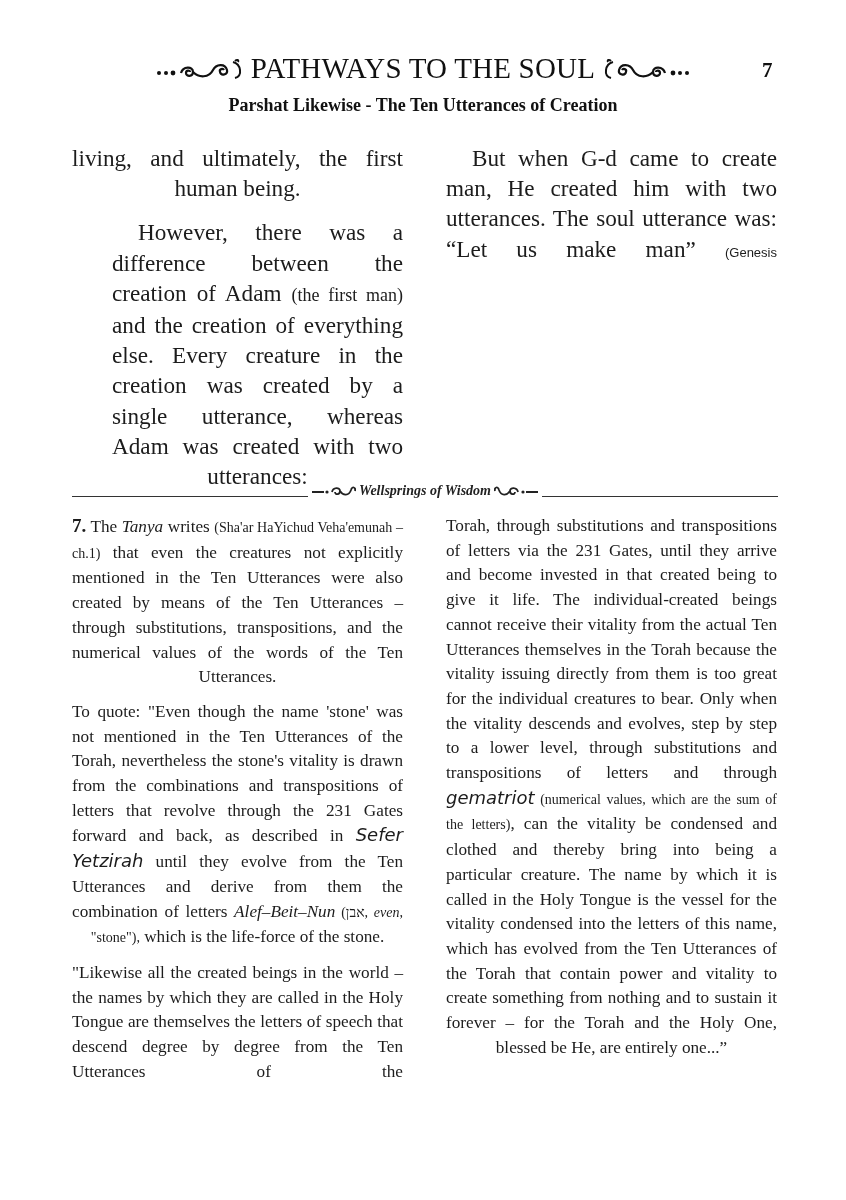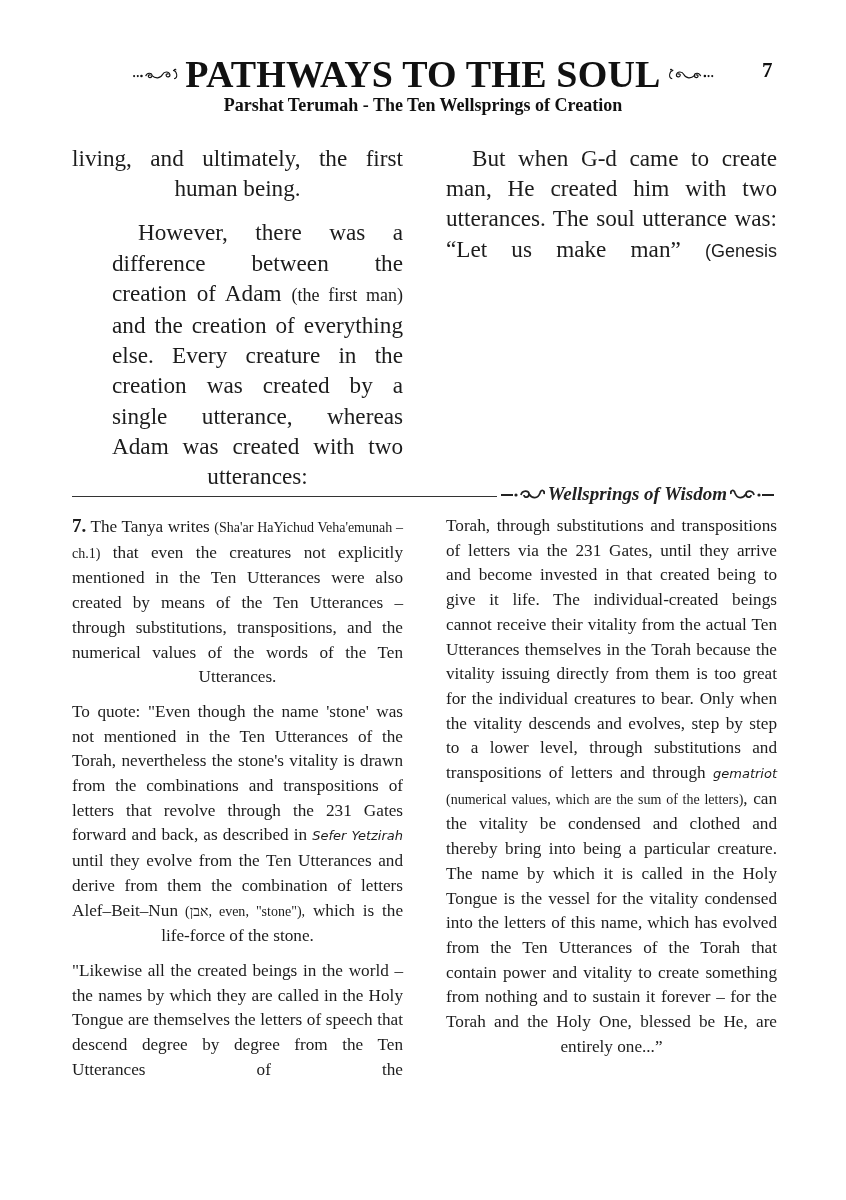--- a/index.html
+++ b/index.html
@@ -1,48 +1,48 @@
 <!DOCTYPE html>
 <html><head>
   <meta charset="utf-8">
   <style>
     html, body { margin: 0; padding: 0; background: #ffffff; }
     body { width: 846px; height: 1200px; position: relative; overflow: hidden; color: #1a1a1a; font-family: "Liberation Serif", serif; }
 
     .header { position: absolute; top: 50px; left: 0; width: 846px; height: 40px; }
-    .header-title { position: absolute; left: 132px; top: 2px; width: 582px; text-align: center; font-family: "Liberation Serif", serif; font-weight: bold; font-size: 38px; letter-spacing: 0.2px; color: #111; white-space: nowrap; display: flex; align-items: center; justify-content: center; gap: 6px; }
+    .header-title { position: absolute; left: 132px; top: 2px; width: 582px; text-align: center; font-family: "Liberation Serif", serif; font-weight: normal; font-size: 29px; letter-spacing: 0.2px; color: #111; white-space: nowrap; display: flex; align-items: center; justify-content: center; gap: 6px; }
     .orn { display: inline-block; height: 22px; vertical-align: middle; }
     .page-number { position: absolute; left: 762px; top: 8px; font-weight: bold; font-size: 21px; color: #111; }
     .subtitle { position: absolute; top: 95px; left: 0; width: 846px; text-align: center; font-weight: bold; font-size: 18px; color: #111; }
 
     .col { position: absolute; text-align: justify; }
     .main-text { font-size: 23.2px; line-height: 30.2px; color: #1c1c1c; }
     .main-text p { margin: 0; text-indent: 26px; text-align-last: center; }
     .main-text p.cont { text-indent: 0; }
     .main-text p + p { margin-top: 14px; margin-left: 40px; }
     .small-paren { font-size: 18px; }
 
     #col-main-left { left: 72px; top: 143px; width: 331px; }
     #col-main-right { left: 446px; top: 143px; width: 331px; }
     #col-main-right p:last-child { text-align-last: justify; }
 
     .divider { position: absolute; top: 483px; left: 72px; width: 706px; height: 26px; }
     .divider-line { position: absolute; top: 13px; height: 1px; background: #333; }
-    .divider-label { position: absolute; left: 0; width: 706px; top: 0; text-align: center; font-family: "Liberation Serif", serif; font-style: italic; font-weight: bold; font-size: 19px; color: #222; display: flex; align-items: center; justify-content: flex-end; gap: 3px; }
+    .divider-label { position: absolute; left: 0; width: 706px; top: 0; text-align: center; font-family: "Liberation Serif", serif; font-style: italic; font-weight: bold; font-size: 14px; color: #222; display: flex; align-items: center; justify-content: center; gap: 3px; }
     .divider-label span.bg { background: #fff; padding: 0 4px; display: inline-flex; align-items: center; gap: 3px; }
 
     .foot-text { font-size: 17.2px; line-height: 24.7px; color: #1c1c1c; }
     .foot-text p { margin: 0; text-align-last: center; }
     .foot-text p + p { margin-top: 10px; }
     .foot-small { font-size: 14px; }
     #col-foot-left { left: 72px; top: 514px; width: 331px; }
     #col-foot-right { left: 446px; top: 514px; width: 331px; }
     .fn-num { font-weight: bold; font-size: 19px; }
-    .it { }
-    .sans-it { font-family: "DejaVu Sans", sans-serif; font-style: italic; font-size: 13px; }
+    .it { font-style: italic; }
+    .sans-it { font-family: "DejaVu Sans", sans-serif; font-style: italic; font-size: 18px; }
   </style>
 </head>
 <body>
 
 <div class="header">
   <div class="header-title">
     <svg class="orn" width="90" height="22" viewBox="0 0 90 22">
       <circle cx="4" cy="15" r="2" fill="#111"></circle>
       <circle cx="11" cy="15" r="2" fill="#111"></circle>
       <circle cx="18" cy="15" r="2.4" fill="#111"></circle>
@@ -55,29 +55,29 @@
       <circle cx="4" cy="15" r="2" fill="#111"></circle>
       <circle cx="11" cy="15" r="2" fill="#111"></circle>
       <circle cx="18" cy="15" r="2.4" fill="#111"></circle>
       <path d="M26 15 C28 8, 38 8, 38 14 C38 19, 31 19, 31 15 C31 12, 35 12, 35 14" fill="none" stroke="#111" stroke-width="2.2"></path>
       <path d="M38 14 C44 20, 54 20, 58 12 C61 6, 70 5, 72 12 C73 17, 66 18, 65 14 C64 11, 68 10, 69 12" fill="none" stroke="#111" stroke-width="2.2"></path>
       <path d="M78 4 C86 6, 88 18, 80 20 M80 3 C82 1, 84 2, 83 4" fill="none" stroke="#111" stroke-width="2"></path>
     </svg>
   </div>
   <div class="page-number">7</div>
 </div>
-<div class="subtitle">Parshat Terumah - The Ten Wellsprings of Creation</div>
+<div class="subtitle">Parshat Likewise - The Ten Utterances of Creation</div>
 
 <div class="col main-text" id="col-main-left">
   <p class="cont">living, and ultimately, the first human being.</p>
   <p><span>However, there was a difference between the creation of Adam </span><span class="small-paren">(the first man)</span><span> and the creation of everything else. Every creature in the creation was created by a single utterance, whereas Adam was created with two utterances:</span></p>
 </div>
 
 <div class="col main-text" id="col-main-right">
-  <p><span>But when G-d came to create man, He created him with two utterances. The soul utterance was: “Let us make man” </span><span style="font-family:'Liberation Sans',sans-serif;font-size:18px;">(Genesis</span></p>
+  <p><span>But when G-d came to create man, He created him with two utterances. The soul utterance was: “Let us make man” </span><span style="font-family:'Liberation Sans',sans-serif;font-size:13px;">(Genesis</span></p>
 </div>
 
 <div class="divider">
   <div class="divider-line" style="left:0; width:706px;"></div>
   <div class="divider-label">
     <span class="bg">
       <svg width="44" height="16" viewBox="0 0 44 16">
         <path d="M0 9 L12 9" stroke="#222" stroke-width="2"></path>
         <circle cx="15" cy="9" r="1.6" fill="#222"></circle>
         <path d="M20 9 C21 4, 28 4, 28 8 C28 12, 23 12, 23 9" fill="none" stroke="#222" stroke-width="1.8"></path>

